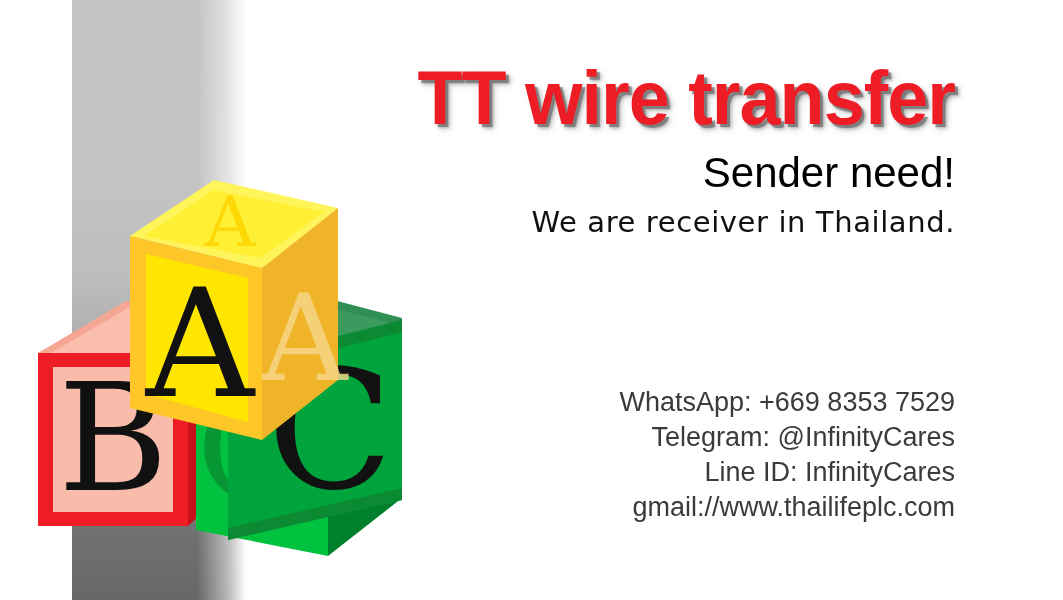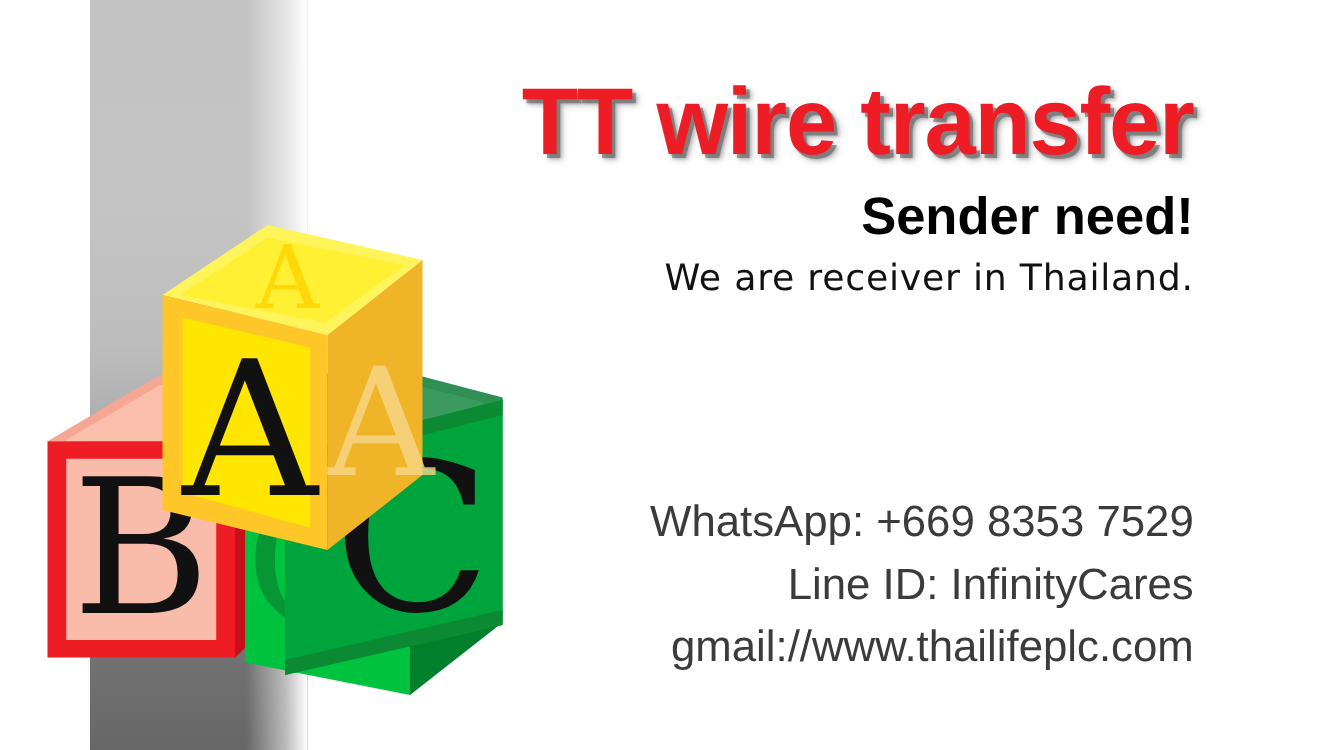--- a/index.html
+++ b/index.html
@@ -81,21 +81,21 @@
       5px 5px 6px rgba(130,130,130,0.35);
   }
 
   .subtitle {
     position: absolute;
     right: 0;
     top: 148px;
     width: 700px;
     text-align: right;
     font-family: "Liberation Sans", sans-serif;
-    font-weight: bold;
+    font-weight: normal;
     font-size: 42px;
     line-height: 50px;
     color: #000000;
     white-space: nowrap;
   }
 
   .tagline {
     position: absolute;
     right: 0;
     top: 200px;
@@ -111,25 +111,24 @@
 
   .contact {
     position: absolute;
     right: 0;
     top: 385px;
     width: 700px;
     text-align: right;
   }
   .contact-line {
     font-family: "Liberation Sans", sans-serif;
-    font-size: 35px;
+    font-size: 27px;
     line-height: 35px;
     color: #3b3b3b;
     white-space: nowrap;
-    margin-top: 15px;
   }
 </style>
 </head>
 <body>
 
 <div id="poster">
 
   <div class="grey-band"></div>
 
   <div class="blocks">
@@ -197,19 +196,20 @@
   <div class="text-col">
 
     <div class="title">TT wire transfer</div>
 
     <div class="subtitle">Sender need!</div>
 
     <div class="tagline">We are receiver in Thailand.</div>
 
     <div class="contact">
       <div class="contact-line">WhatsApp: +669 8353 7529</div>
+      <div class="contact-line">Telegram: @InfinityCares</div>
       <div class="contact-line">Line ID: InfinityCares</div>
       <div class="contact-line">gmail://www.thailifeplc.com</div>
     </div>
 
   </div>
 
 </div>
 
 </body></html>

